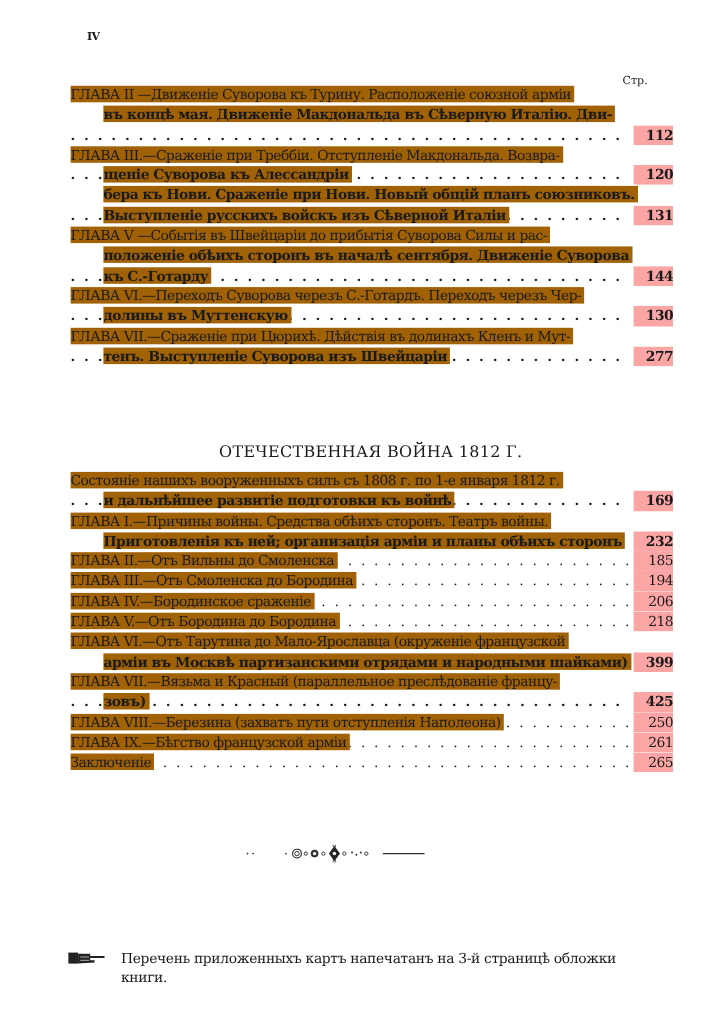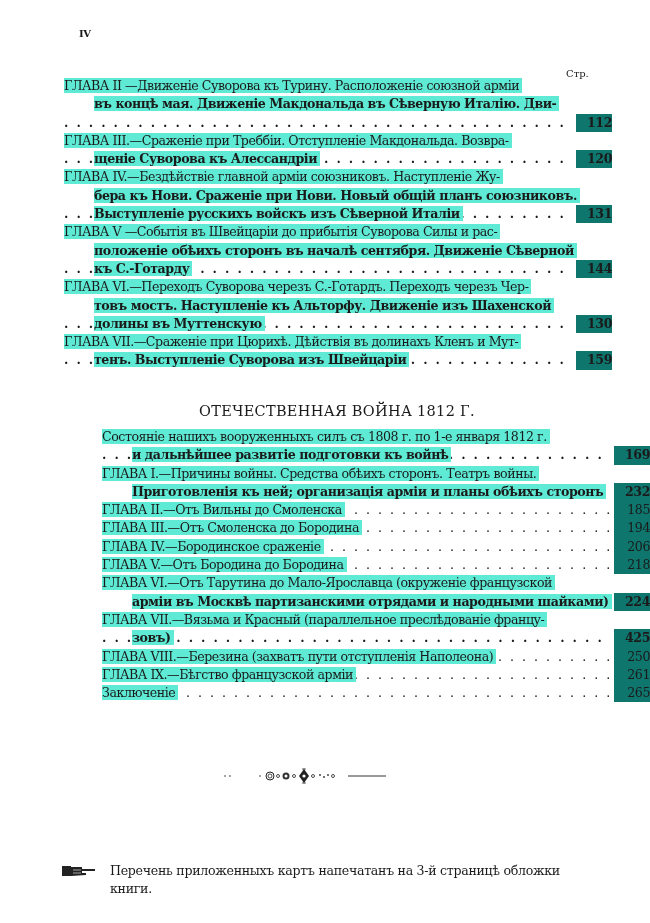--- a/index.html
+++ b/index.html
@@ -2,28 +2,28 @@
 <html><head>
 <meta charset="utf-8">
 <style>
   html, body { margin: 0; padding: 0; background: #ffffff; }
   body { width: 650px; height: 923px; position: relative; overflow: hidden;
          font-family: "DejaVu Serif", "Liberation Serif", serif; color: #1a1a1a; }
   .page-num { position: absolute; left: 56px; top: 28px; font-size: 10px; font-weight: bold; letter-spacing: -0.5px; margin-left: 23px; }
   .str-label { position: absolute; left: 566px; top: 68px; font-size: 10px; }
   .toc { position: absolute; left: 64px; width: 548px; font-size: 12.6px; line-height: 18.3px; letter-spacing: -0.45px; }
   .toc1 { top: 77px; }
-  .toc2 { top: 428px; margin-left: 38px; }
+  .toc2 { top: 428px; }
   .entry { position: relative; }
   .line { position: relative; white-space: nowrap; height: 18.3px; overflow: hidden; }
   .line.indent { padding-left: 30px; font-weight: bold; }
-  .line .txt { background: #5eead4; padding-right: 3px; position: relative; z-index: 2; }
+  .line .txt { background: #a16207; padding-right: 3px; position: relative; z-index: 2; }
   .line .dots { position: absolute; left: 0; right: 40px; top: 0; z-index: 1; overflow: hidden;
                 color: #1a1a1a; letter-spacing: 8px; text-align: right; }
-  .line .pg { position: absolute; right: 0; top: 0; width: 36px; text-align: right; background: #0f766e; z-index: 3; }
+  .line .pg { position: absolute; right: 0; top: 0; width: 36px; text-align: right; background: #fca5a5; z-index: 3; }
   .section-title { position: absolute; left: 12px; width: 650px; top: 403px; text-align: center;
                    font-size: 14.5px; letter-spacing: 0.3px; }
   .ornament { position: absolute; left: 220px; top: 768px; width: 210px; height: 16px; }
   .note { position: absolute; left: 110px; top: 862px; width: 500px; font-size: 12.6px; line-height: 18px; letter-spacing: -0.3px; }
   .note-line { white-space: nowrap; }
   .hand-icon { position: absolute; left: 62px; top: 865px; width: 34px; height: 12px; }
 </style>
 </head>
 <body>
 
@@ -34,37 +34,35 @@
     <div class="entry">
       <div class="line"><span class="txt">ГЛАВА II —Движеніе Суворова къ Турину. Расположеніе союзной арміи</span></div>
       <div class="line indent"><span class="txt">въ концѣ мая. Движеніе Макдональда въ Сѣверную Италію. Дви-</span></div>
       <div class="line indent"><span class="dots">................................................................................</span><span class="pg">112</span></div>
     </div>
     <div class="entry">
       <div class="line"><span class="txt">ГЛАВА III.—Сраженіе при Треббіи. Отступленіе Макдональда. Возвра-</span></div>
       <div class="line indent"><span class="txt">щеніе Суворова къ Алессандріи</span><span class="dots">................................................................................</span><span class="pg">120</span></div>
     </div>
     <div class="entry">
-      <div class="line"><span class="txt">ГЛАВА IV.—Бездѣйствіе главной арміи союзниковъ. Наступленіе Жу-</span></div>
       <div class="line indent"><span class="txt">бера къ Нови. Сраженіе при Нови. Новый общій планъ союзниковъ.</span></div>
       <div class="line indent"><span class="txt">Выступленіе русскихъ войскъ изъ Сѣверной Италіи</span><span class="dots">................................................................................</span><span class="pg">131</span></div>
     </div>
     <div class="entry">
       <div class="line"><span class="txt">ГЛАВА V —Событія въ Швейцаріи до прибытія Суворова Силы и рас-</span></div>
-      <div class="line indent"><span class="txt">положеніе обѣихъ сторонъ въ началѣ сентября. Движеніе Сѣверной</span></div>
+      <div class="line indent"><span class="txt">положеніе обѣихъ сторонъ въ началѣ сентября. Движеніе Суворова</span></div>
       <div class="line indent"><span class="txt">къ С.-Готарду</span><span class="dots">................................................................................</span><span class="pg">144</span></div>
     </div>
     <div class="entry">
       <div class="line"><span class="txt">ГЛАВА VI.—Переходъ Суворова черезъ С.-Готардъ. Переходъ черезъ Чер-</span></div>
-      <div class="line indent"><span class="txt">товъ мостъ. Наступленіе къ Альторфу. Движеніе изъ Шахенской</span></div>
       <div class="line indent"><span class="txt">долины въ Муттенскую</span><span class="dots">................................................................................</span><span class="pg">130</span></div>
     </div>
     <div class="entry">
       <div class="line"><span class="txt">ГЛАВА VII.—Сраженіе при Цюрихѣ. Дѣйствія въ долинахъ Кленъ и Мут-</span></div>
-      <div class="line indent"><span class="txt">тенъ. Выступленіе Суворова изъ Швейцаріи</span><span class="dots">................................................................................</span><span class="pg">159</span></div>
+      <div class="line indent"><span class="txt">тенъ. Выступленіе Суворова изъ Швейцаріи</span><span class="dots">................................................................................</span><span class="pg">277</span></div>
     </div>
   </div>
 
 <div class="section-title">ОТЕЧЕСТВЕННАЯ ВОЙНА 1812 Г.</div>
 
 <div class="toc toc2" id="toc2">
     <div class="entry">
       <div class="line"><span class="txt">Состояніе нашихъ вооруженныхъ силъ съ 1808 г. по 1-е января 1812 г.</span></div>
       <div class="line indent"><span class="txt">и дальнѣйшее развитіе подготовки къ войнѣ</span><span class="dots">................................................................................</span><span class="pg">169</span></div>
     </div>
@@ -79,21 +77,21 @@
       <div class="line"><span class="txt">ГЛАВА III.—Отъ Смоленска до Бородина</span><span class="dots">................................................................................</span><span class="pg">194</span></div>
     </div>
     <div class="entry">
       <div class="line"><span class="txt">ГЛАВА IV.—Бородинское сраженіе</span><span class="dots">................................................................................</span><span class="pg">206</span></div>
     </div>
     <div class="entry">
       <div class="line"><span class="txt">ГЛАВА V.—Отъ Бородина до Бородина</span><span class="dots">................................................................................</span><span class="pg">218</span></div>
     </div>
     <div class="entry">
       <div class="line"><span class="txt">ГЛАВА VI.—Отъ Тарутина до Мало-Ярославца (окруженіе французской</span></div>
-      <div class="line indent"><span class="txt">арміи въ Москвѣ партизанскими отрядами и народными шайками)</span><span class="pg">224</span></div>
+      <div class="line indent"><span class="txt">арміи въ Москвѣ партизанскими отрядами и народными шайками)</span><span class="pg">399</span></div>
     </div>
     <div class="entry">
       <div class="line"><span class="txt">ГЛАВА VII.—Вязьма и Красный (параллельное преслѣдованіе францу-</span></div>
       <div class="line indent"><span class="txt">зовъ)</span><span class="dots">................................................................................</span><span class="pg">425</span></div>
     </div>
     <div class="entry">
       <div class="line"><span class="txt">ГЛАВА VIII.—Березина (захватъ пути отступленія Наполеона)</span><span class="dots">................................................................................</span><span class="pg">250</span></div>
     </div>
     <div class="entry">
       <div class="line"><span class="txt">ГЛАВА IX.—Бѣгство французской арміи</span><span class="dots">................................................................................</span><span class="pg">261</span></div>

